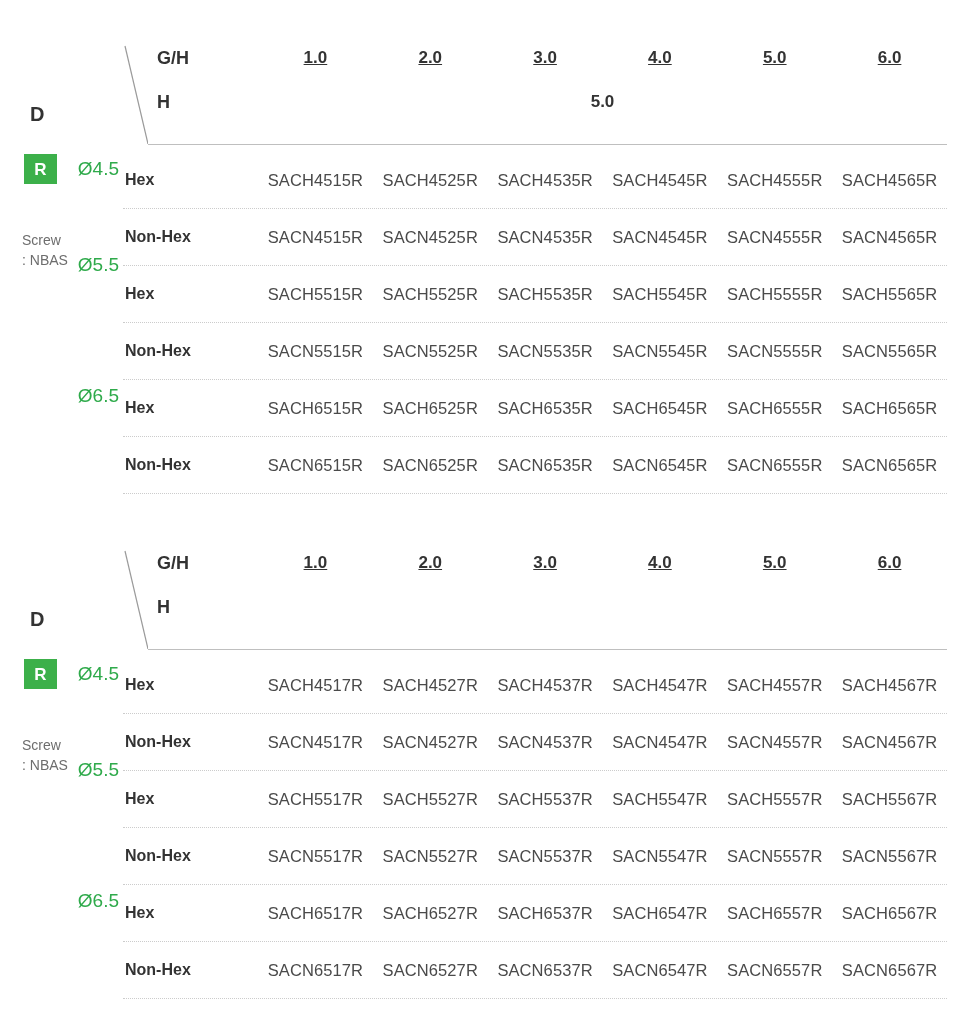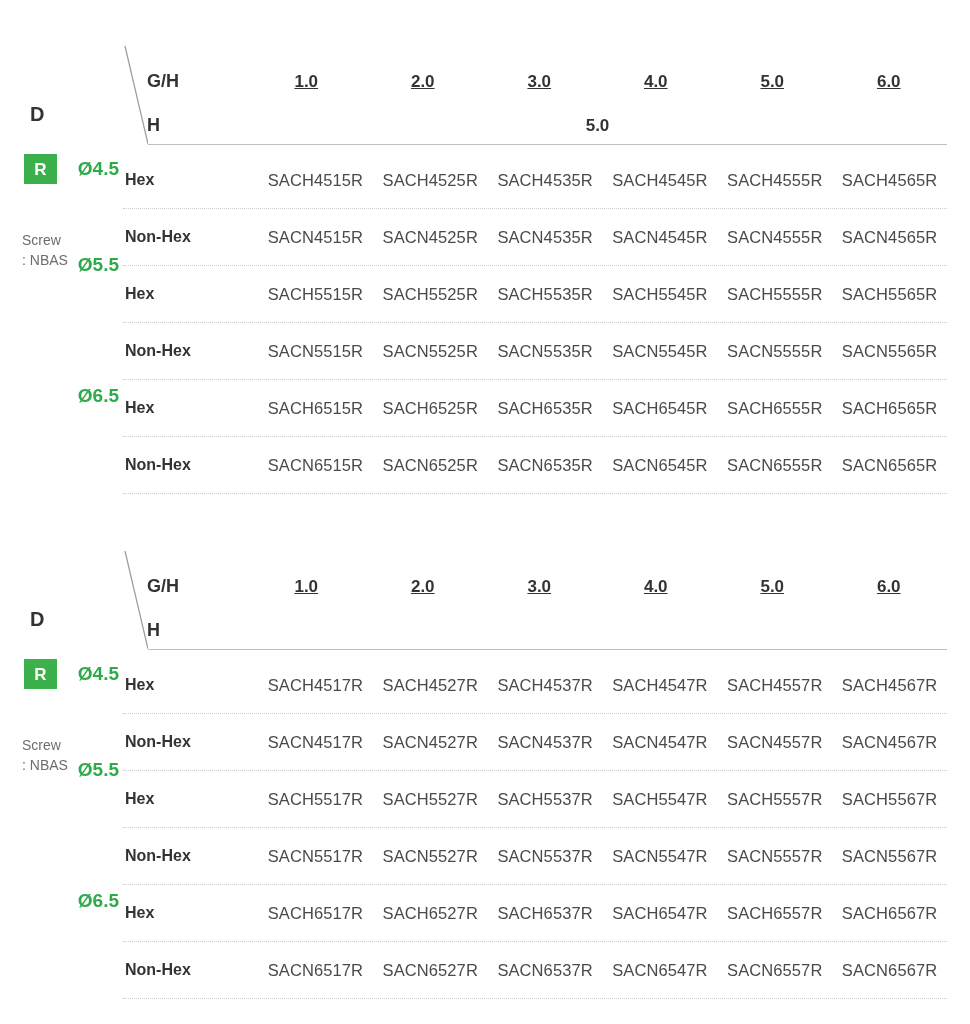--- a/index.html
+++ b/index.html
@@ -59,24 +59,24 @@
     left: 30px;
     top: 64px;
     font-size: 20px;
     font-weight: bold;
     color: #333333;
     line-height: 1;
   }
 
   .hdr-row {
     position: absolute;
-    left: 138px;
+    left: 148px;
     right: 23px;
     display: flex;
-    align-items: flex-end;
+    align-items: flex-start;
   }
   .hdr-row-top { top: 8px; height: 44px; }
   .hdr-row-bot { top: 52px; height: 44px; }
 
   .hdr-label {
     width: 110px;
     flex: 0 0 110px;
     font-size: 18px;
     font-weight: bold;
     color: #333333;
@@ -162,21 +162,21 @@
     display: flex;
     align-items: center;
     justify-content: center;
     line-height: 1;
   }
 
   .dia {
     position: absolute;
     right: 4px;
     font-size: 19px;
-    font-weight: bold;
+    font-weight: normal;
     color: #2faa4b;
     line-height: 1;
     white-space: nowrap;
   }
   .dia-1 { top: 15px; }
   .dia-2 { top: 111px; }
   .dia-3 { top: 242px; text-align: right; }
 
   .screw-note {
     position: absolute;

